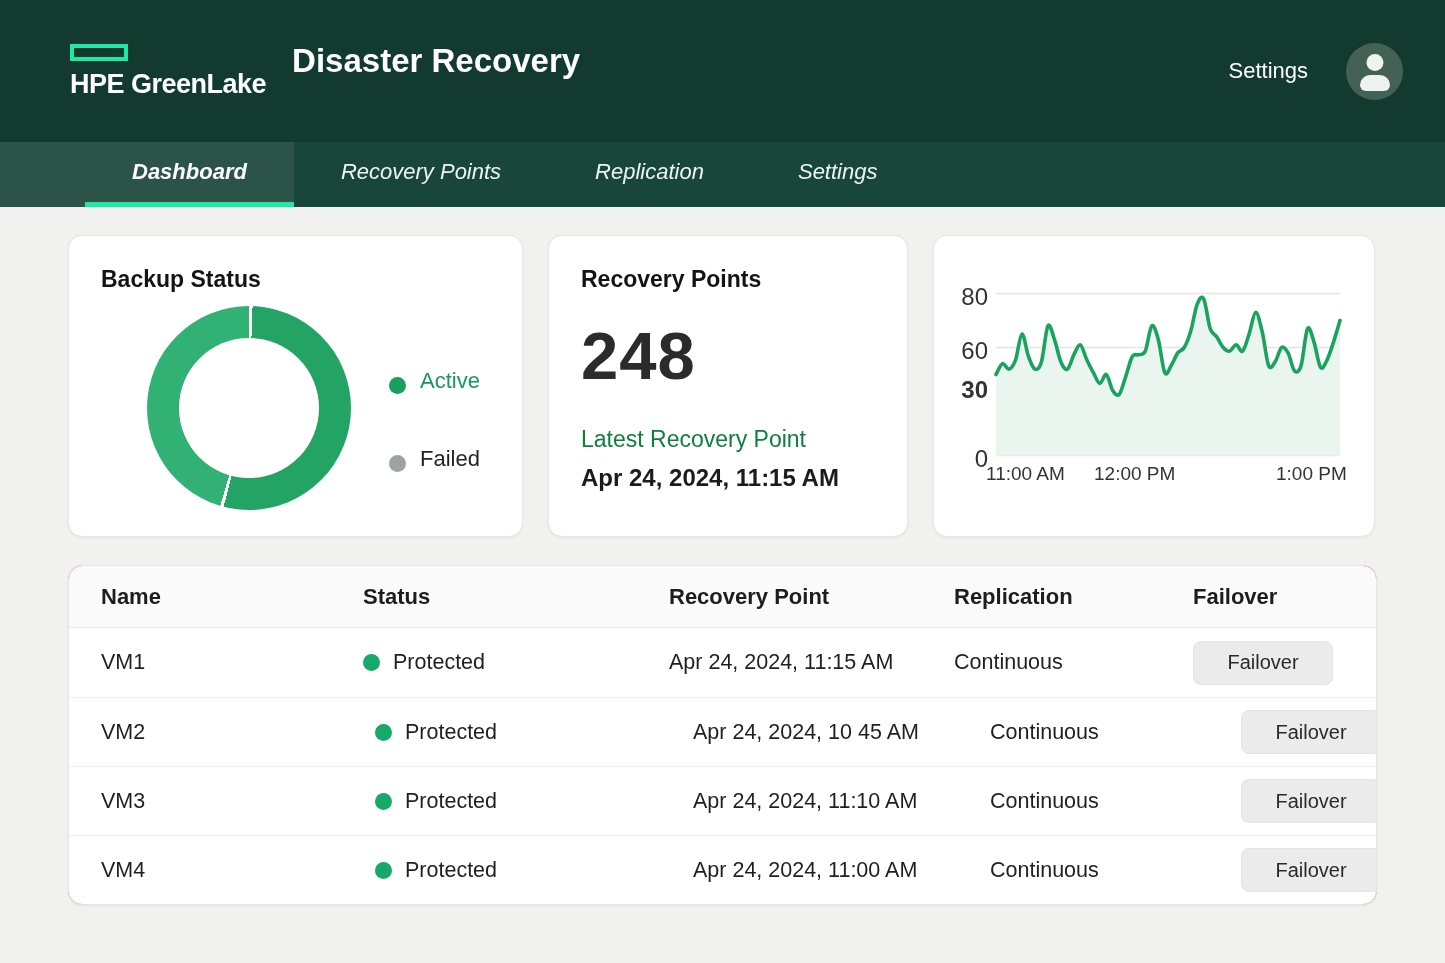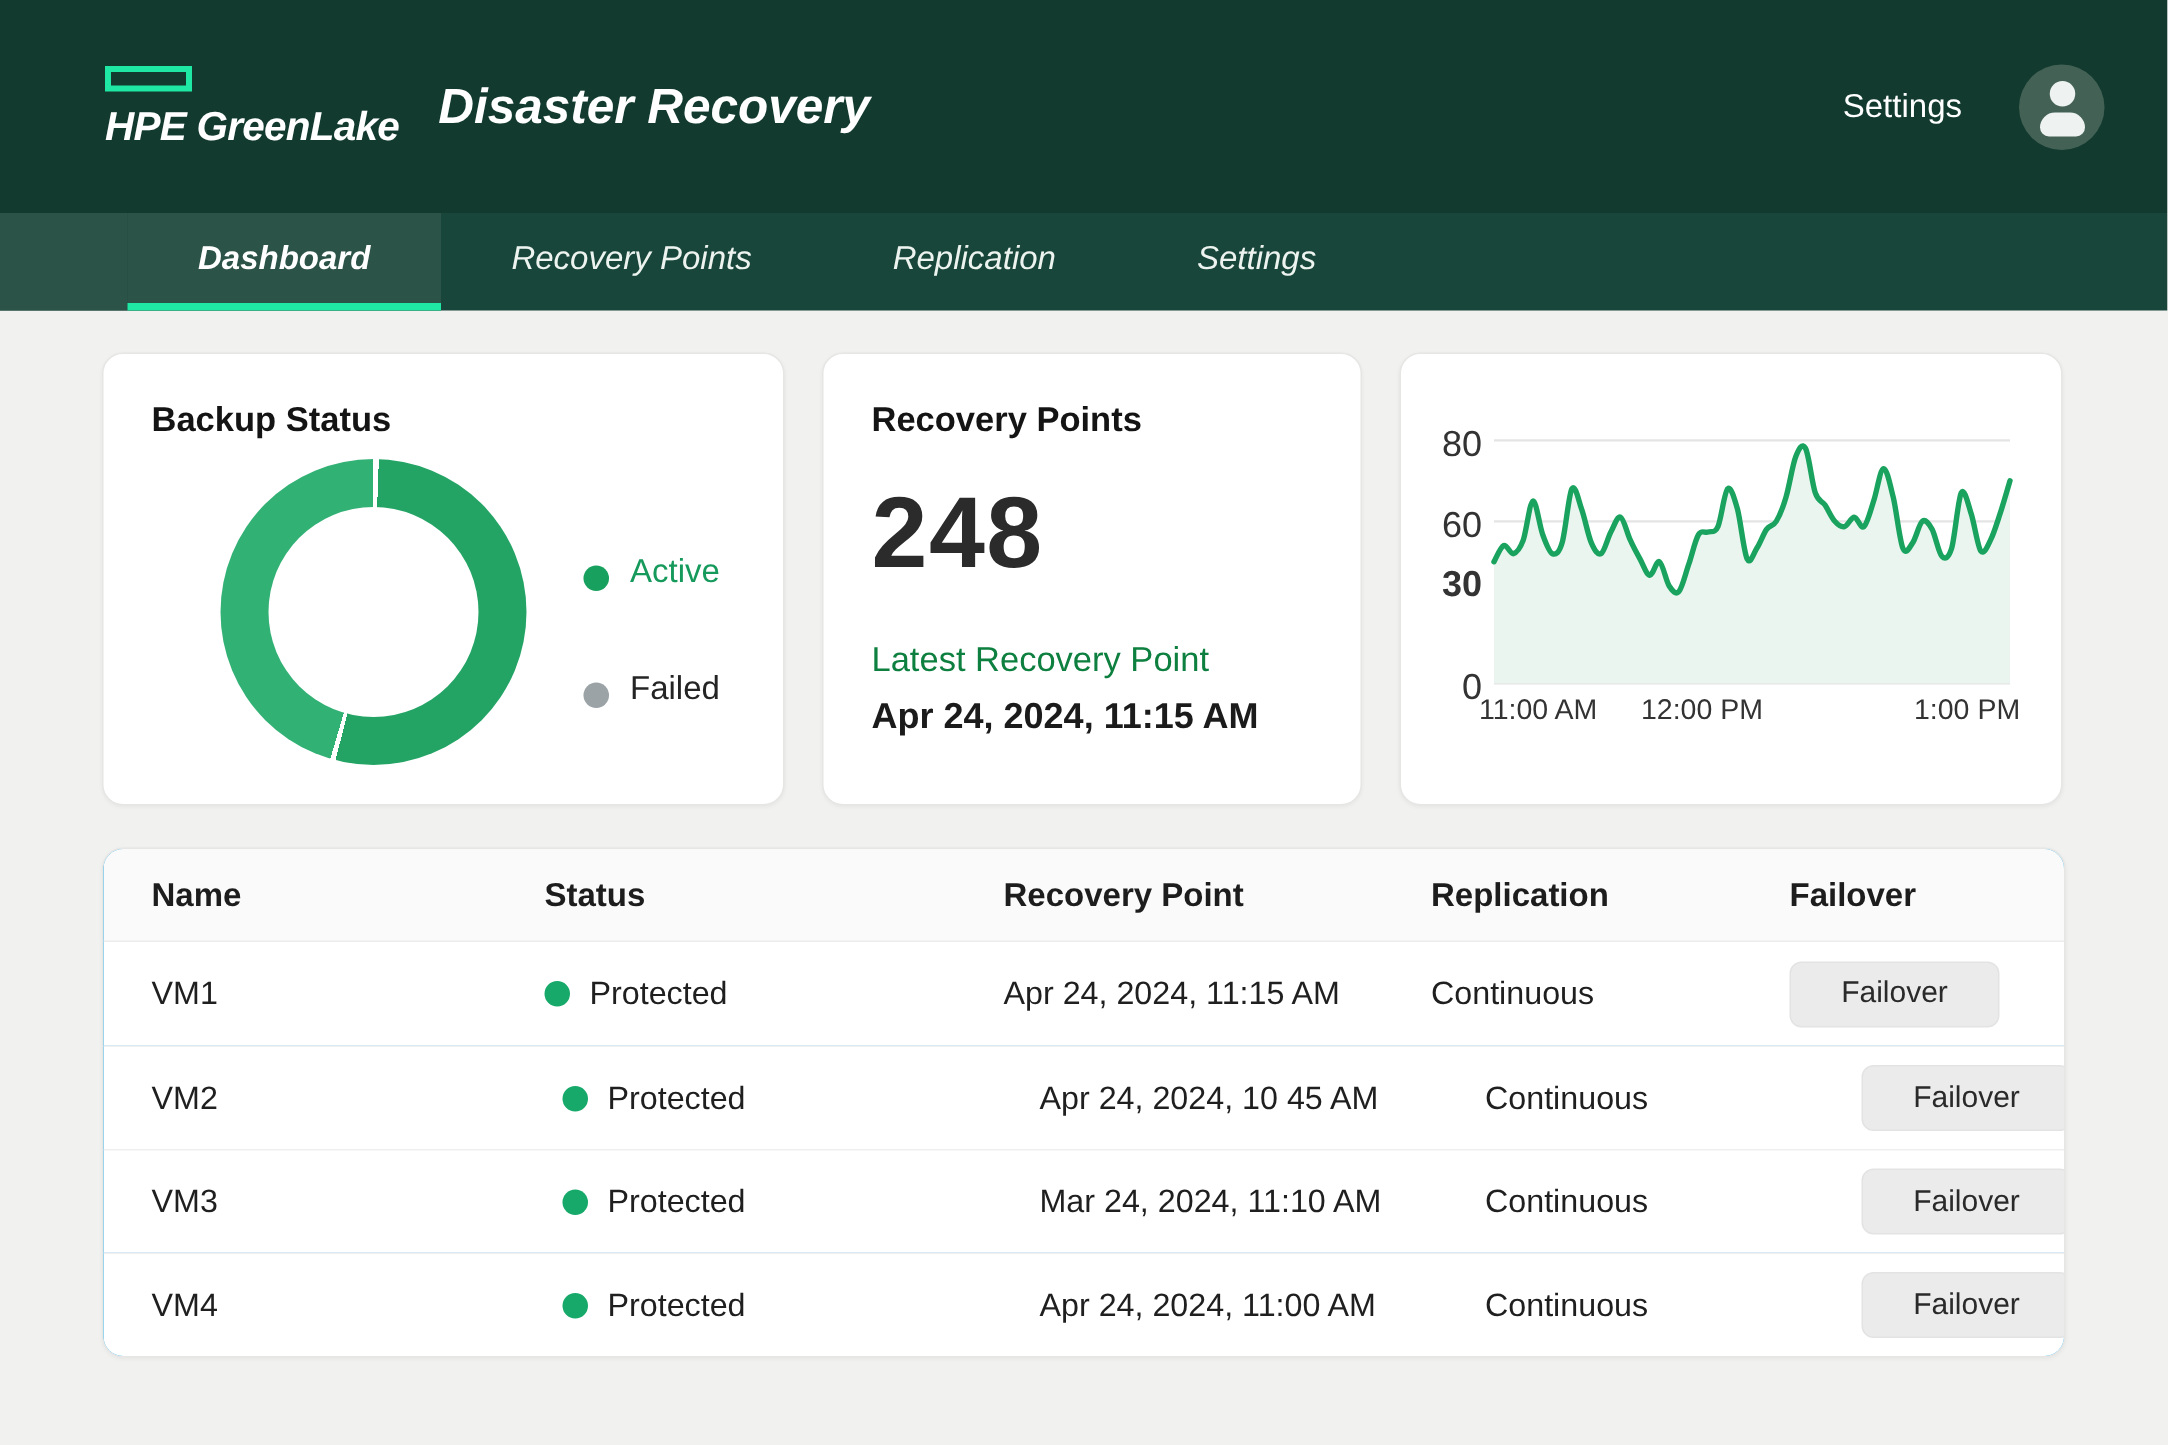--- a/index.html
+++ b/index.html
@@ -6,21 +6,21 @@
   html,body { width:1445px; height:963px; }
   body {
     background:#f1f1f0;
     font-family:"Liberation Sans", sans-serif;
     color:#1f1f1f;
     overflow:hidden;
   }
 
   
   .header { height:142px; background:#123a2f; display:flex; align-items:center; }
-  .brand-row { display:flex; align-items:center; margin-left:70px;font-style:italic; }
+  .brand-row { display:flex; align-items:flex-start; margin-left:70px; }
   .logo { display:flex; flex-direction:column; }
   .logo-rect { width:58px; height:17px; border:4px solid #1ee8a4; margin-bottom:9px; }
   .brand-text { color:#ffffff; font-size:27px; font-weight:700; letter-spacing:-0.5px; line-height:1.05; }
   .app-title { color:#ffffff; font-size:33px; font-weight:700; margin-left:26px; line-height:1.0; margin-bottom:1px; }
   .header-right { margin-left:auto; display:flex; align-items:center; gap:38px; margin-right:42px; }
   .settings-link { color:#ffffff; font-size:22px; cursor:pointer; }
   .avatar { width:57px; height:57px; border-radius:50%; background:#4461556; background:#446156; position:relative; cursor:pointer; }
   .avatar .head { position:absolute; top:11px; left:50%; transform:translateX(-50%); width:17px; height:17px; border-radius:50%; background:#eef3f1; }
   .avatar .torso { position:absolute; top:32px; left:50%; transform:translateX(-50%); width:30px; height:16px; border-radius:15px 15px 9px 9px; background:#eef3f1; }
 
@@ -51,21 +51,21 @@
 
   
   .chart-card { padding:30px 24px; }
   .chart-card .card-title { margin-left:9px; }
   .chart-wrap { position:relative; height:218px; margin-top:0; }
   .ytick { position:absolute; left:0; width:30px; text-align:right; font-size:24px; color:#333333; }
   .xtick { position:absolute; top:197px; font-size:19px; color:#333333; white-space:nowrap; }
   .line-svg { position:absolute; left:38px; top:27px; overflow:visible; }
 
   
-  .table-card { margin-top:28px; background:#0ea5e9; border:1px solid #e6e6e5; border-radius:14px; box-shadow:0 1px 3px rgba(0,0,0,.05); overflow:hidden; }
+  .table-card { margin-top:28px; background:#b91c1c; border:1px solid #e6e6e5; border-radius:14px; box-shadow:0 1px 3px rgba(0,0,0,.05); overflow:hidden; }
   .thead, .trow { display:grid; grid-template-columns:262px 306px 285px 239px 1fr; align-items:center; padding:0 32px; }
   .thead { height:62px; background:#fafafa; border-bottom:1px solid #ececec; }
   .th { font-size:22px; font-weight:600; color:#1d1d1d; }
   .trow { height:69px; background:#ffffff; font-size:21.5px; color:#1f1f1f; }
   .trow + .trow { border-top:1px solid #efefef;gap:12px; }
   .status-cell { display:flex; align-items:center; gap:13px; }
   .status-dot { width:17px; height:17px; border-radius:50%; flex:none; }
   .failover-btn { width:140px; height:44px; background:#ebebeb; border:1px solid #e3e3e3; border-radius:8px; font-size:20px; color:#2a2a2a; font-family:"Liberation Sans", sans-serif; cursor:pointer; }
 </style>
 </head>
@@ -176,21 +176,21 @@
           <div>Apr 24, 2024, 10 45 AM</div>
           <div>Continuous</div>
           <div><button class="failover-btn">Failover</button></div>
         </div>
         <div class="trow">
           <div>VM3</div>
           <div class="status-cell">
             <span class="status-dot" style="background: rgb(22, 169, 106);"></span>
             <span>Protected</span>
           </div>
-          <div>Mar 24, 2024, 11:10 AM</div>
+          <div>Apr 24, 2024, 11:10 AM</div>
           <div>Continuous</div>
           <div><button class="failover-btn">Failover</button></div>
         </div>
         <div class="trow">
           <div>VM4</div>
           <div class="status-cell">
             <span class="status-dot" style="background: rgb(22, 169, 106);"></span>
             <span>Protected</span>
           </div>
           <div>Apr 24, 2024, 11:00 AM</div>

